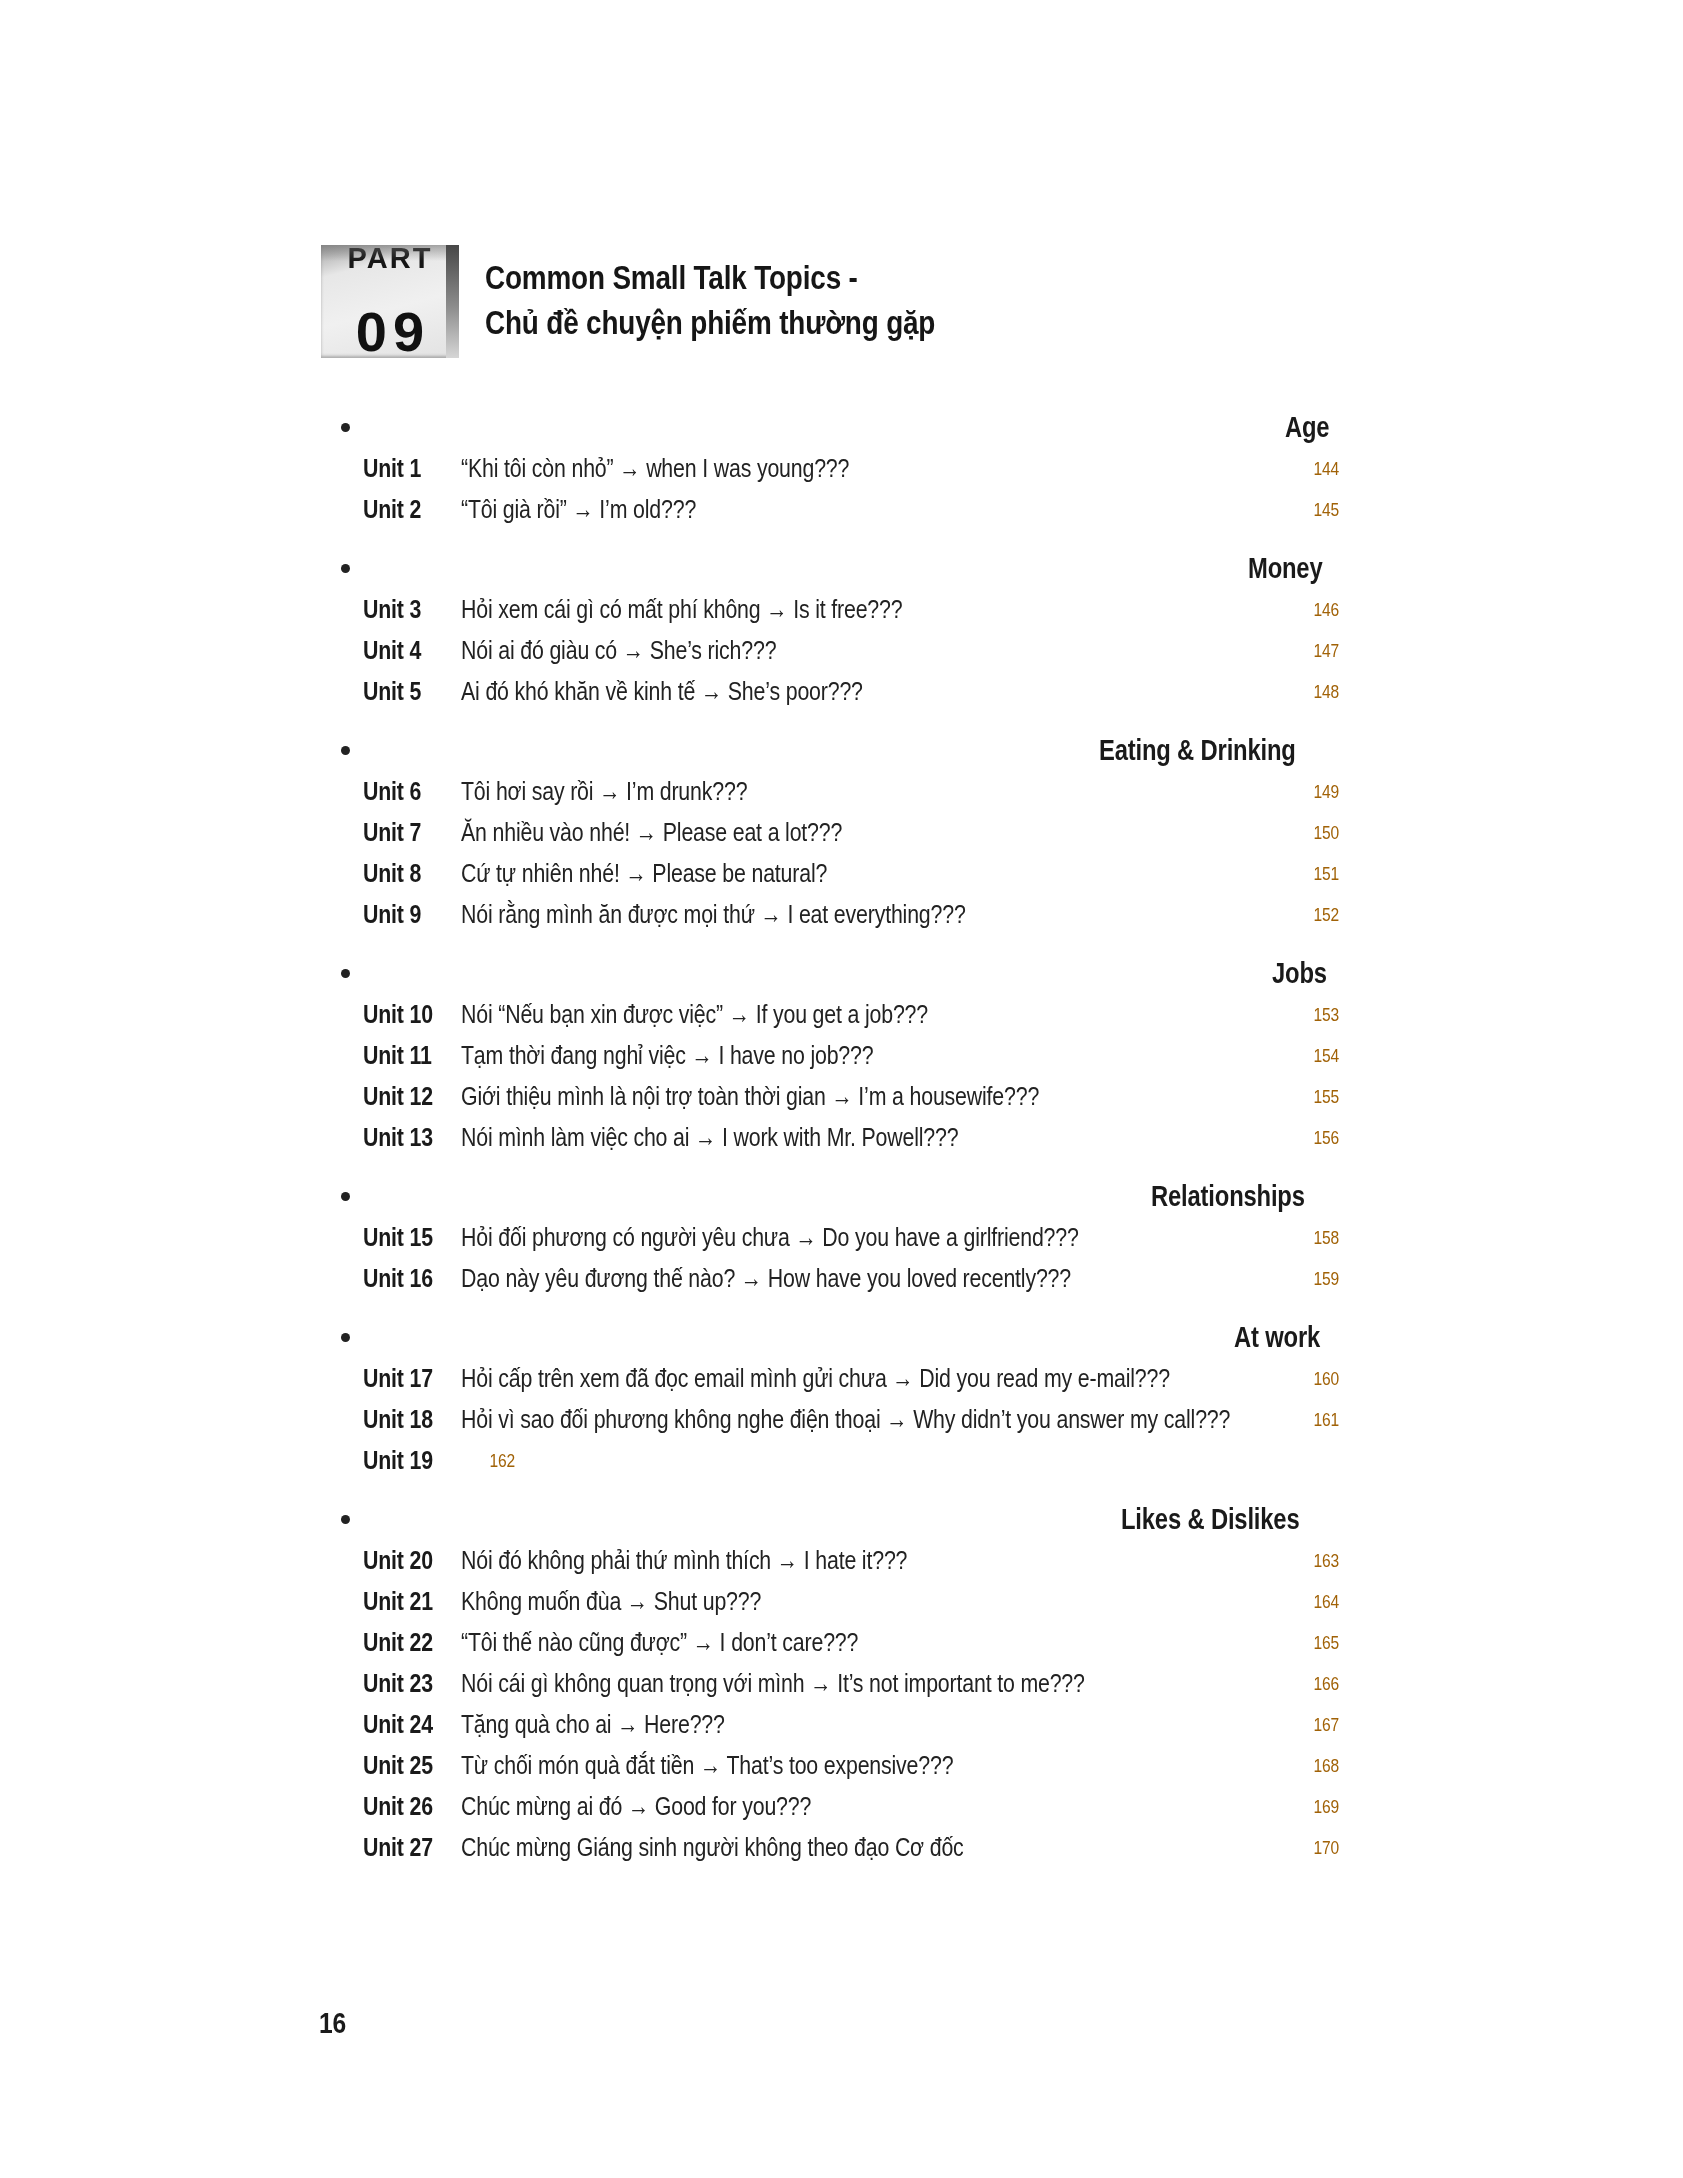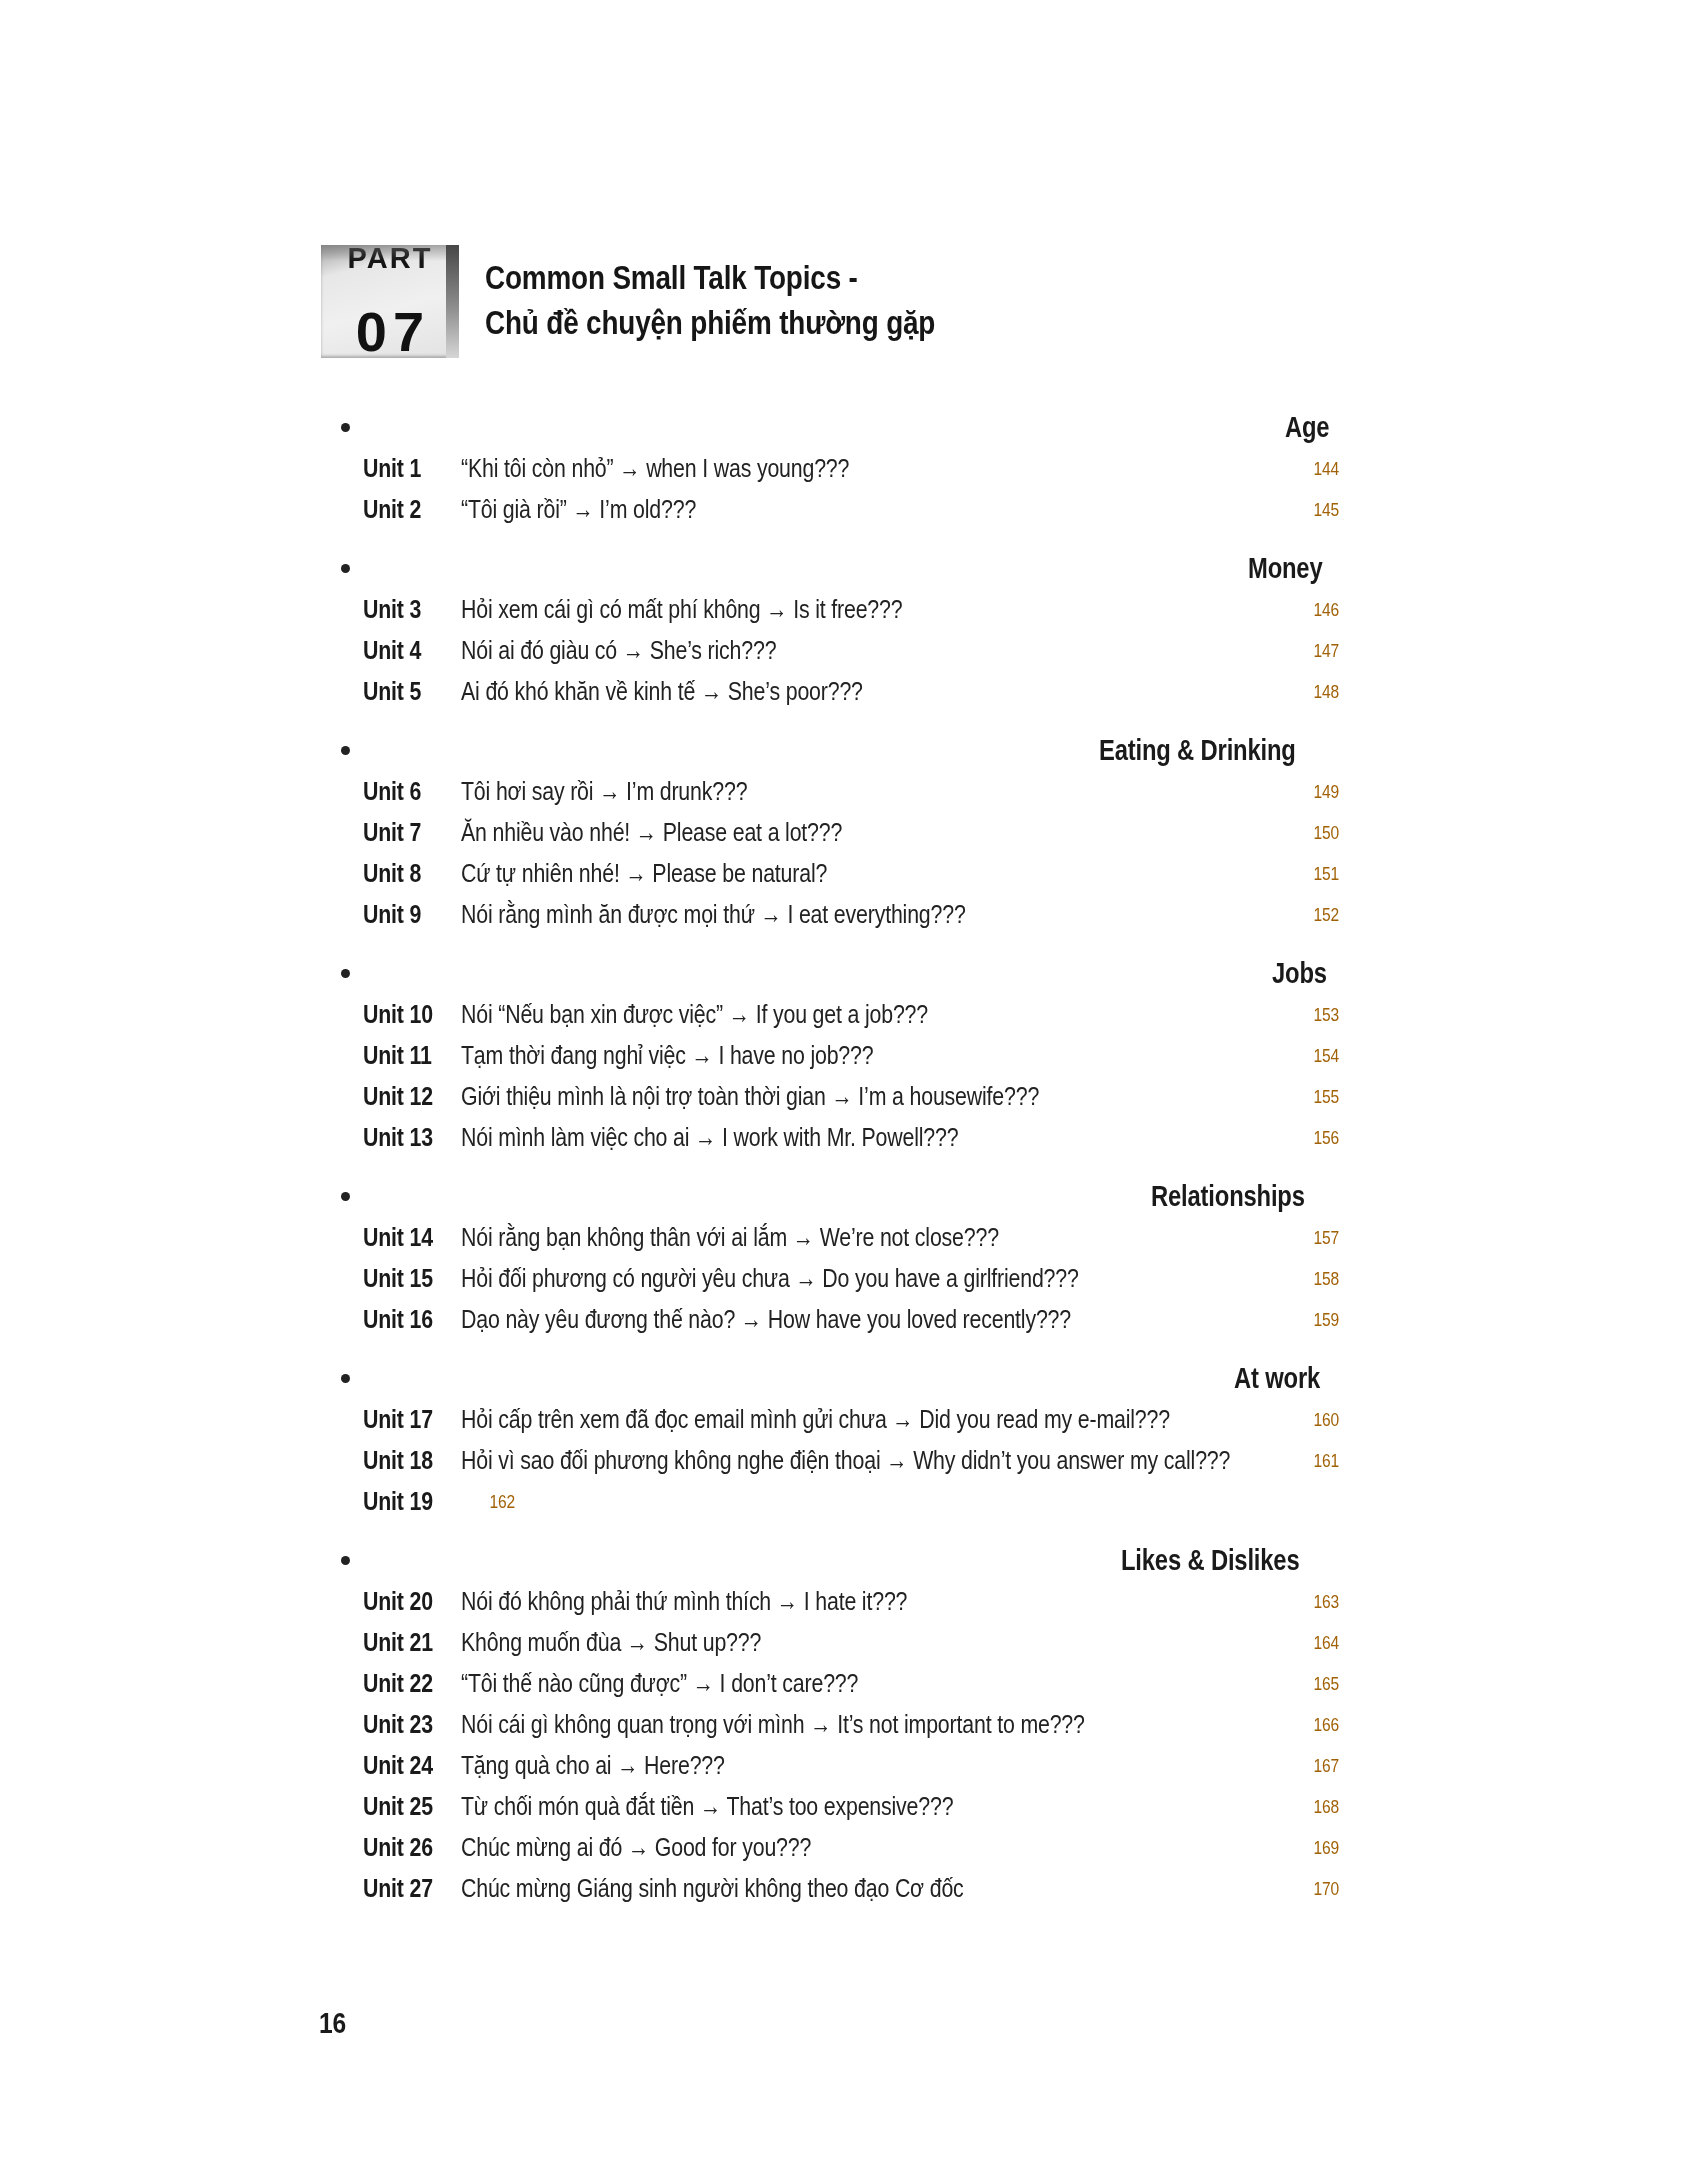--- a/index.html
+++ b/index.html
@@ -54,21 +54,21 @@
   
   .footer-page { position:absolute; left:319px; top:2006px; font-size:30px; font-weight:700; color:#1a1a1a; }
 </style>
 </head>
 <body>
 
 <div class="page">
 
   <div class="part-badge">
     <span class="part-word">PART</span>
-    <span class="part-num">07</span>
+    <span class="part-num">09</span>
   </div>
 
   <div class="title-block">
     <div class="title-line">
       <span class="cx">Common Small Talk Topics -</span>
     </div>
     <div class="title-line">
       <span class="cx">Chủ đề chuyện phiếm thường gặp</span>
     </div>
   </div>
@@ -271,31 +271,20 @@
   </section>
 
   <section class="toc-section">
     <div class="section-header">
       <span class="bullet"></span>
       <span class="section-title">
         <span class="cx">Relationships</span>
       </span>
     </div>
     <div class="units">
-  <div class="unit-row">
-    <span class="unit-label">
-      <span class="cx">Unit 14</span>
-    </span>
-    <span class="unit-title">
-      <span class="cx">Nói rằng bạn không thân với ai lắm → We’re not close???</span>
-    </span>
-    <span class="unit-page">
-      <span class="cx cx-r">157</span>
-    </span>
-  </div>
 
   <div class="unit-row">
     <span class="unit-label">
       <span class="cx">Unit 15</span>
     </span>
     <span class="unit-title">
       <span class="cx">Hỏi đối phương có người yêu chưa → Do you have a girlfriend???</span>
     </span>
     <span class="unit-page">
       <span class="cx cx-r">158</span>

